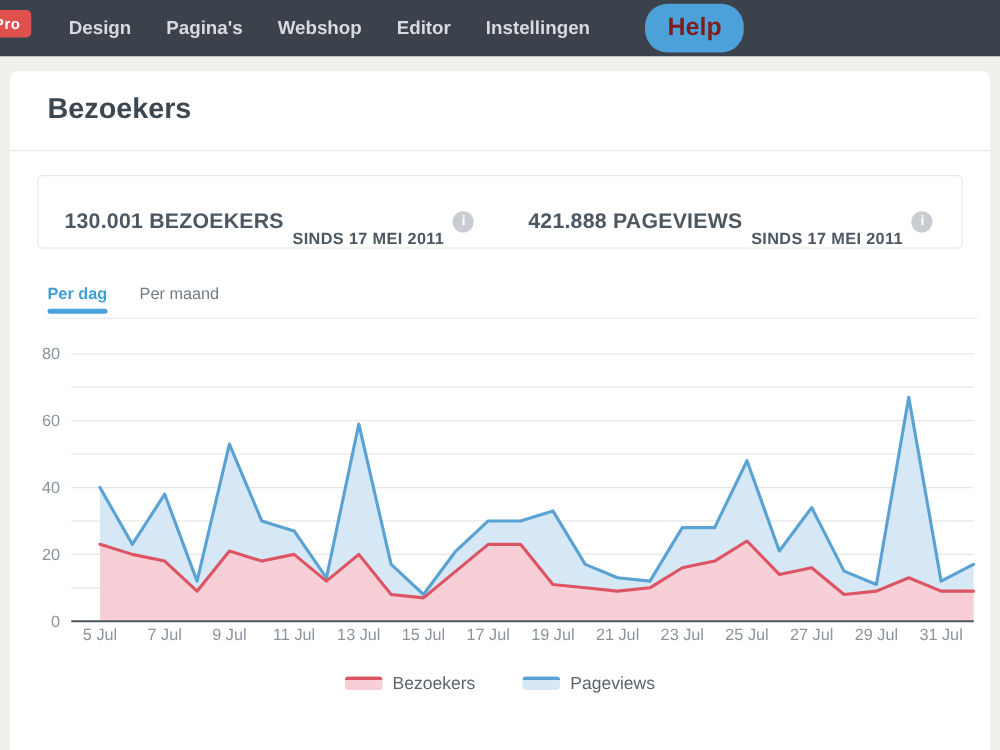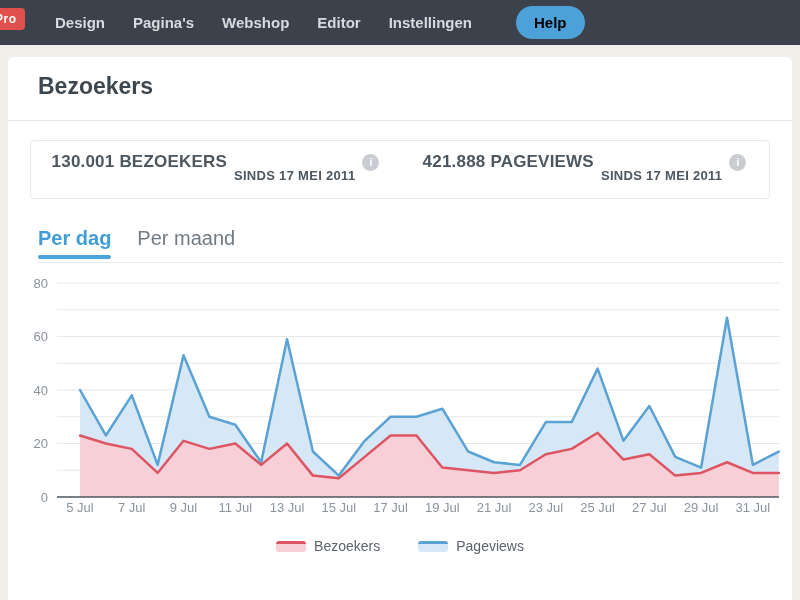--- a/index.html
+++ b/index.html
@@ -5,40 +5,40 @@
   html,body{margin:0;padding:0;background:#888;}
   .screen{position:relative;width:800px;height:600px;overflow:hidden;background:#f0efe9;
           font-family:"Liberation Sans",sans-serif;-webkit-font-smoothing:antialiased;}
   
   .navbar{position:absolute;top:0;left:0;right:0;height:45px;background:#3b424b;
           display:flex;align-items:center;}
   .pro-badge{position:absolute;left:-13px;top:8px;background:#e0514e;color:#fff;
              font-size:12px;font-weight:bold;padding:4px 8px;border-radius:4px;letter-spacing:.5px;}
   .nav-items{display:flex;gap:28px;margin-left:55px;align-items:center;}
   .nav-item{color:#d7dbdf;font-size:15px;font-weight:600;cursor:pointer;white-space:nowrap;}
-  .help-btn{margin-left:16px;background:#4ba1d8;color:#000000;border:none;font-family:inherit;
-            font-size:15px;font-weight:bold;padding:8px 18px;border-radius:18px;cursor:pointer;}
+  .help-btn{margin-left:16px;background:#4ba1d8;color:#7f1d1d;border:none;font-family:inherit;
+            font-size:20px;font-weight:bold;padding:8px 18px;border-radius:18px;cursor:pointer;}
   
   .card{position:absolute;top:57px;left:8px;right:8px;bottom:0;background:#fff;
         border-radius:6px 6px 0 0;}
   .page-title{position:absolute;top:16px;left:30px;font-size:23px;font-weight:bold;color:#3d4750;}
   .header-divider{position:absolute;top:63px;left:0;right:0;height:0;border-bottom:1px solid #e7e7e5;}
   
   .stats-panel{position:absolute;top:83px;left:22px;right:22px;height:57px;
-               border:1px solid #e9e9e7;border-radius:4px;display:flex;align-items:flex-start;}
+               border:1px solid #e9e9e7;border-radius:4px;display:flex;align-items:flex-end;}
   .stat{flex:1;display:flex;align-items:center;justify-content:center;gap:7px;color:#4d5761;}
   .stat-main{font-size:17px;font-weight:800;letter-spacing:.2px;}
   .stat-since{font-size:13px;font-weight:bold;letter-spacing:.3px;margin-top:27px;}
   .info-icon{display:inline-block;width:17px;height:17px;border-radius:50%;background:#c9cdd1;
              color:#fff;font-size:11px;font-weight:bold;line-height:17px;text-align:center;
              font-style:normal;cursor:pointer;}
   
   .tabs-row{position:absolute;top:170px;left:30px;right:10px;display:flex;gap:26px;
             padding-bottom:6px;border-bottom:1px solid #eaeaea;}
-  .tab{position:relative;font-size:20px;color:#717b85;cursor:pointer;padding-bottom:6px;}
+  .tab{position:relative;font-size:13px;color:#717b85;cursor:pointer;padding-bottom:6px;}
   .tab.active{color:#3f9ed8;font-weight:600;}
   .tab.active::after{content:"";position:absolute;left:0;right:0;bottom:-3px;height:4px;
                      background:#4aa4db;border-radius:2px;}
   
   .chart-svg{position:absolute;top:205px;left:0;width:784px;height:260px;}
   .chart-svg text.tick{font-family:"Liberation Sans",sans-serif;font-size:13px;fill:#8b939b;}
   
   .legend{position:absolute;top:481px;left:0;right:0;display:flex;justify-content:center;
           align-items:center;gap:38px;}
   .legend-item{display:inline-flex;align-items:center;gap:8px;cursor:pointer;}

